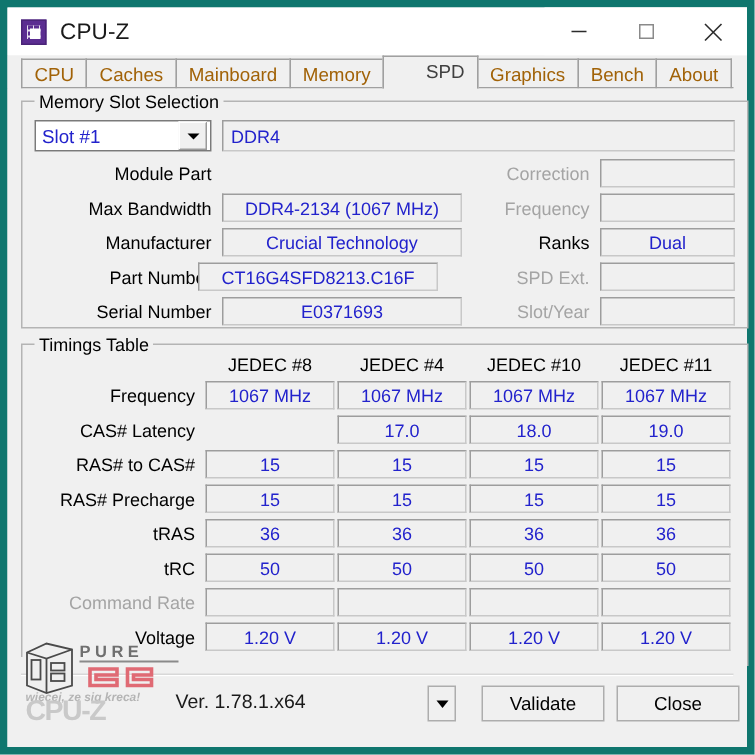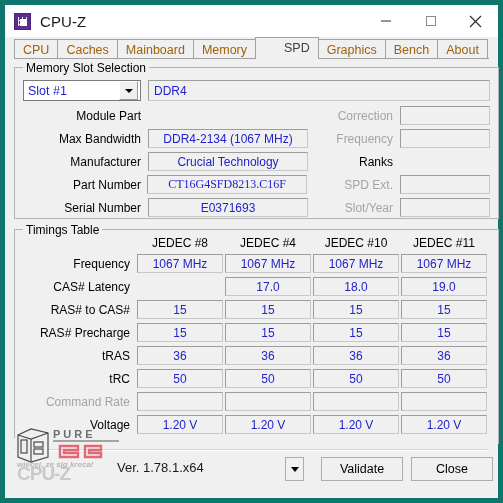--- a/index.html
+++ b/index.html
@@ -214,31 +214,32 @@
       <div class="fld left" style="left:133px;top:12px;width:342px;height:21px;">DDR4</div>
 
       <div class="lbl" style="left:5px;top:41px;width:121px;">Module Part</div>
       <div class="lbl" style="left:5px;top:64px;width:121px;">Max Bandwidth</div>
       <div class="lbl" style="left:5px;top:87px;width:121px;">Manufacturer</div>
       <div class="lbl" style="left:5px;top:110px;width:121px;">Part Number</div>
       <div class="lbl" style="left:5px;top:133px;width:121px;text-align:right;">Serial Number</div>
 
       <div class="fld" style="left:133px;top:61px;width:160px;">DDR4-2134 (1067 MHz)</div>
       <div class="fld" style="left:133px;top:84px;width:160px;">Crucial Technology</div>
-      <div class="fld" style="left:132px;top:107px;width:160px;font-family:Liberation Serif, serif;">CT16G4SFD8213.C16F</div>
+      <div class="fld" style="left:117px;top:107px;width:160px;">CT16G4SFD8213.C16F</div>
       <div class="fld" style="left:133px;top:130px;width:160px;">E0371693</div>
 
       <div class="lbl dim" style="left:295px;top:41px;width:83px;">Correction</div>
       <div class="lbl dim" style="left:295px;top:64px;width:83px;">Frequency</div>
       <div class="lbl" style="left:295px;top:87px;width:83px;">Ranks</div>
       <div class="lbl dim" style="left:295px;top:110px;width:83px;">SPD Ext.</div>
       <div class="lbl dim" style="left:295px;top:133px;width:83px;">Slot/Year</div>
 
       <div class="fld" style="left:385px;top:38px;width:90px;"></div>
       <div class="fld" style="left:385px;top:61px;width:90px;"></div>
+      <div class="fld" style="left:385px;top:84px;width:90px;">Dual</div>
       <div class="fld" style="left:385px;top:107px;width:90px;"></div>
       <div class="fld" style="left:385px;top:130px;width:90px;"></div>
     </div>
 
     <div class="group" id="timing-group">
       <div class="legend">Timings Table</div>
 
       <div class="colhdr" style="left:122px;top:6px;width:86px;">JEDEC #8</div>
       <div class="colhdr" style="left:210px;top:6px;width:86px;">JEDEC #4</div>
       <div class="colhdr" style="left:298px;top:6px;width:86px;">JEDEC #10</div>

